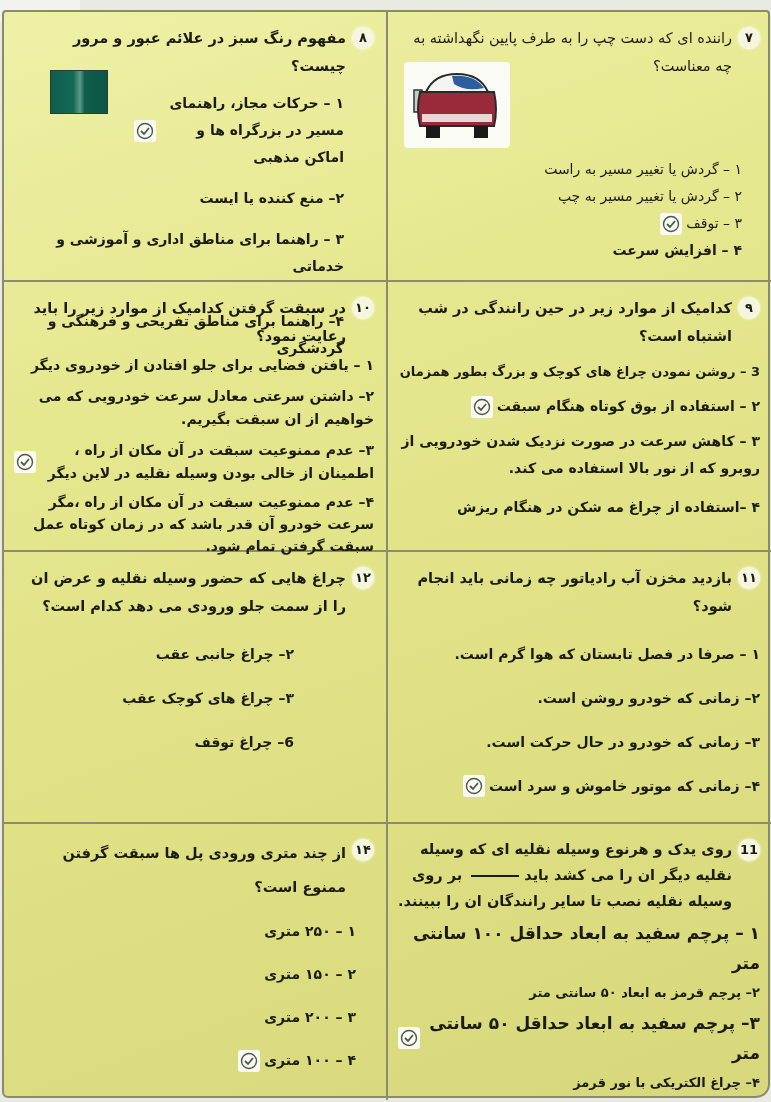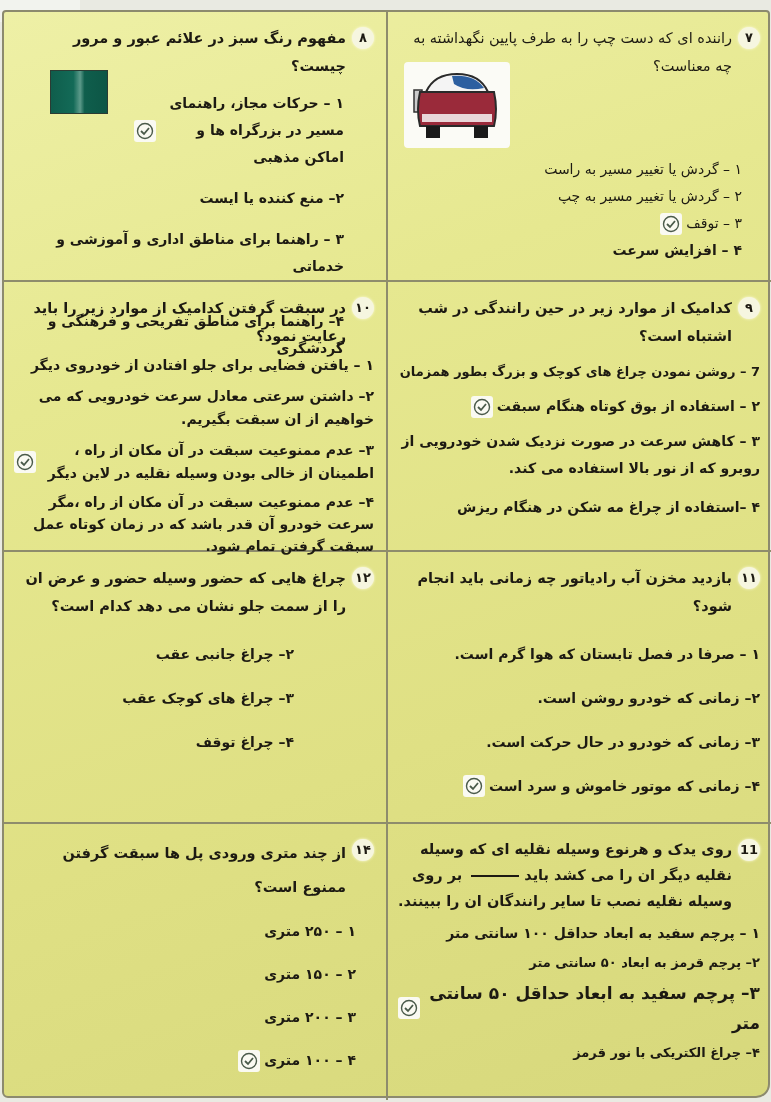--- a/index.html
+++ b/index.html
@@ -156,21 +156,21 @@
     </ul>
   </div>
 
   <div class="cell col-right">
     <div class="q-head">
       <span class="q-num">۹</span>
       <span class="q-text">کدامیک از موارد زیر در حین رانندگی در شب اشتباه است؟</span>
     </div>
     <ul class="opts" style="margin-top:8px;">
       <li class="opt" style="font-size:13px;">
-          <span class="opt-label">7 – روشن نمودن چراغ های کوچک و بزرگ بطور همزمان</span>
+          <span class="opt-label">3 – روشن نمودن چراغ های کوچک و بزرگ بطور همزمان</span>
         </li>
       <li class="opt" style="margin-top:8px;">
         <span class="opt-label">۲ – استفاده از بوق کوتاه هنگام سبقت</span>
         <span class="check">
             <svg width="18" height="18" viewBox="0 0 18 18">
               <circle cx="9" cy="9" r="7.5" fill="none" stroke="#4a5a4a" stroke-width="1.4"></circle>
               <path d="M5 9 l3 3 l5 -6" fill="none" stroke="#4a5a4a" stroke-width="1.8"></path>
             </svg>
           </span>
       </li>
@@ -179,31 +179,31 @@
         </li>
       <li class="opt" style="margin-top:12px;">
           <span class="opt-label">۴ –استفاده از چراغ مه شکن در هنگام ریزش</span>
         </li>
     </ul>
   </div>
 
   <div class="cell">
     <div class="q-head">
       <span class="q-num">۱۲</span>
-      <span class="q-text">چراغ هایی که حضور وسیله حضور و عرض ان را از سمت جلو نشان می دهد کدام است؟</span>
+      <span class="q-text">چراغ هایی که حضور وسیله نقلیه و عرض ان را از سمت جلو ورودی می دهد کدام است؟</span>
     </div>
     <ul class="opts" style="margin-top:12px; margin-right:80px;">
       <li class="opt" style="line-height:44px;">
           <span class="opt-label">۲– چراغ جانبی عقب</span>
         </li>
       <li class="opt" style="line-height:44px;">
           <span class="opt-label">۳– چراغ های کوچک عقب</span>
         </li>
       <li class="opt" style="line-height:44px;">
-          <span class="opt-label">۴– چراغ توقف</span>
+          <span class="opt-label">6– چراغ توقف</span>
         </li>
     </ul>
   </div>
 
   <div class="cell col-right">
     <div class="q-head">
       <span class="q-num">۱۱</span>
       <span class="q-text">بازدید مخزن آب رادیاتور چه زمانی باید انجام شود؟</span>
     </div>
     <ul class="opts" style="margin-top:12px;">
@@ -258,21 +258,21 @@
   <div class="cell col-right row-last">
     <div class="q-head" style="line-height:26px;">
       <span class="q-num">11</span>
       <span class="q-text">
         <span>روی یدک و هرنوع وسیله نقلیه ای که وسیله نقلیه دیگر ان را می کشد باید</span>
         <span class="blank-line"></span>
         <span>بر روی وسیله نقلیه نصب تا سایر رانندگان ان را ببینند.</span>
       </span>
     </div>
     <ul class="opts" style="margin-top:4px;">
-      <li class="opt" style="font-size:14px; line-height:30px;text-align:center;">
+      <li class="opt" style="font-size:17px; line-height:30px;">
           <span class="opt-label">۱ – پرچم سفید به ابعاد حداقل ۱۰۰ سانتی متر</span>
         </li>
       <li class="opt" style="font-size:13px; line-height:30px;">
           <span class="opt-label">۲– پرچم قرمز به ابعاد ۵۰ سانتی متر</span>
         </li>
       <li class="opt" style="font-size:17px; line-height:30px;">
         <span class="opt-label">۳– پرچم سفید به ابعاد حداقل ۵۰ سانتی متر</span>
         <span class="check">
             <svg width="18" height="18" viewBox="0 0 18 18">
               <circle cx="9" cy="9" r="7.5" fill="none" stroke="#4a5a4a" stroke-width="1.4"></circle>

